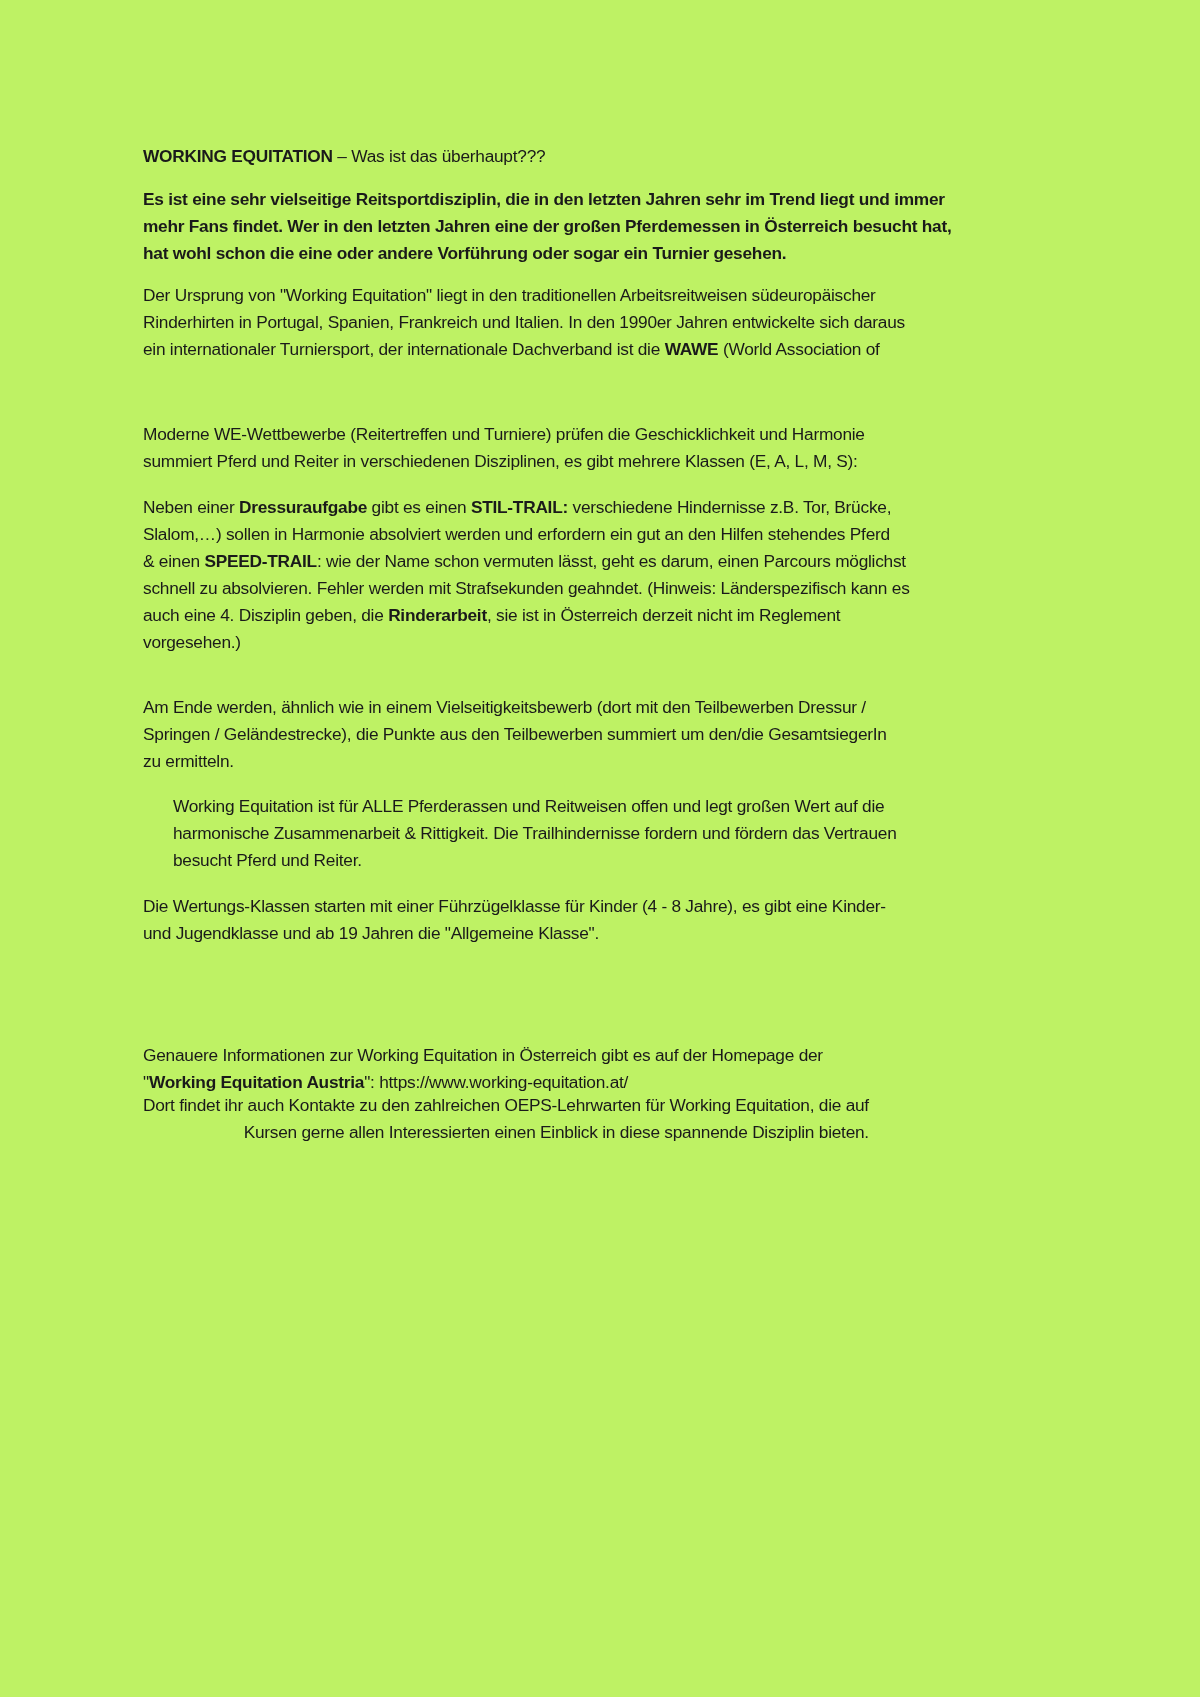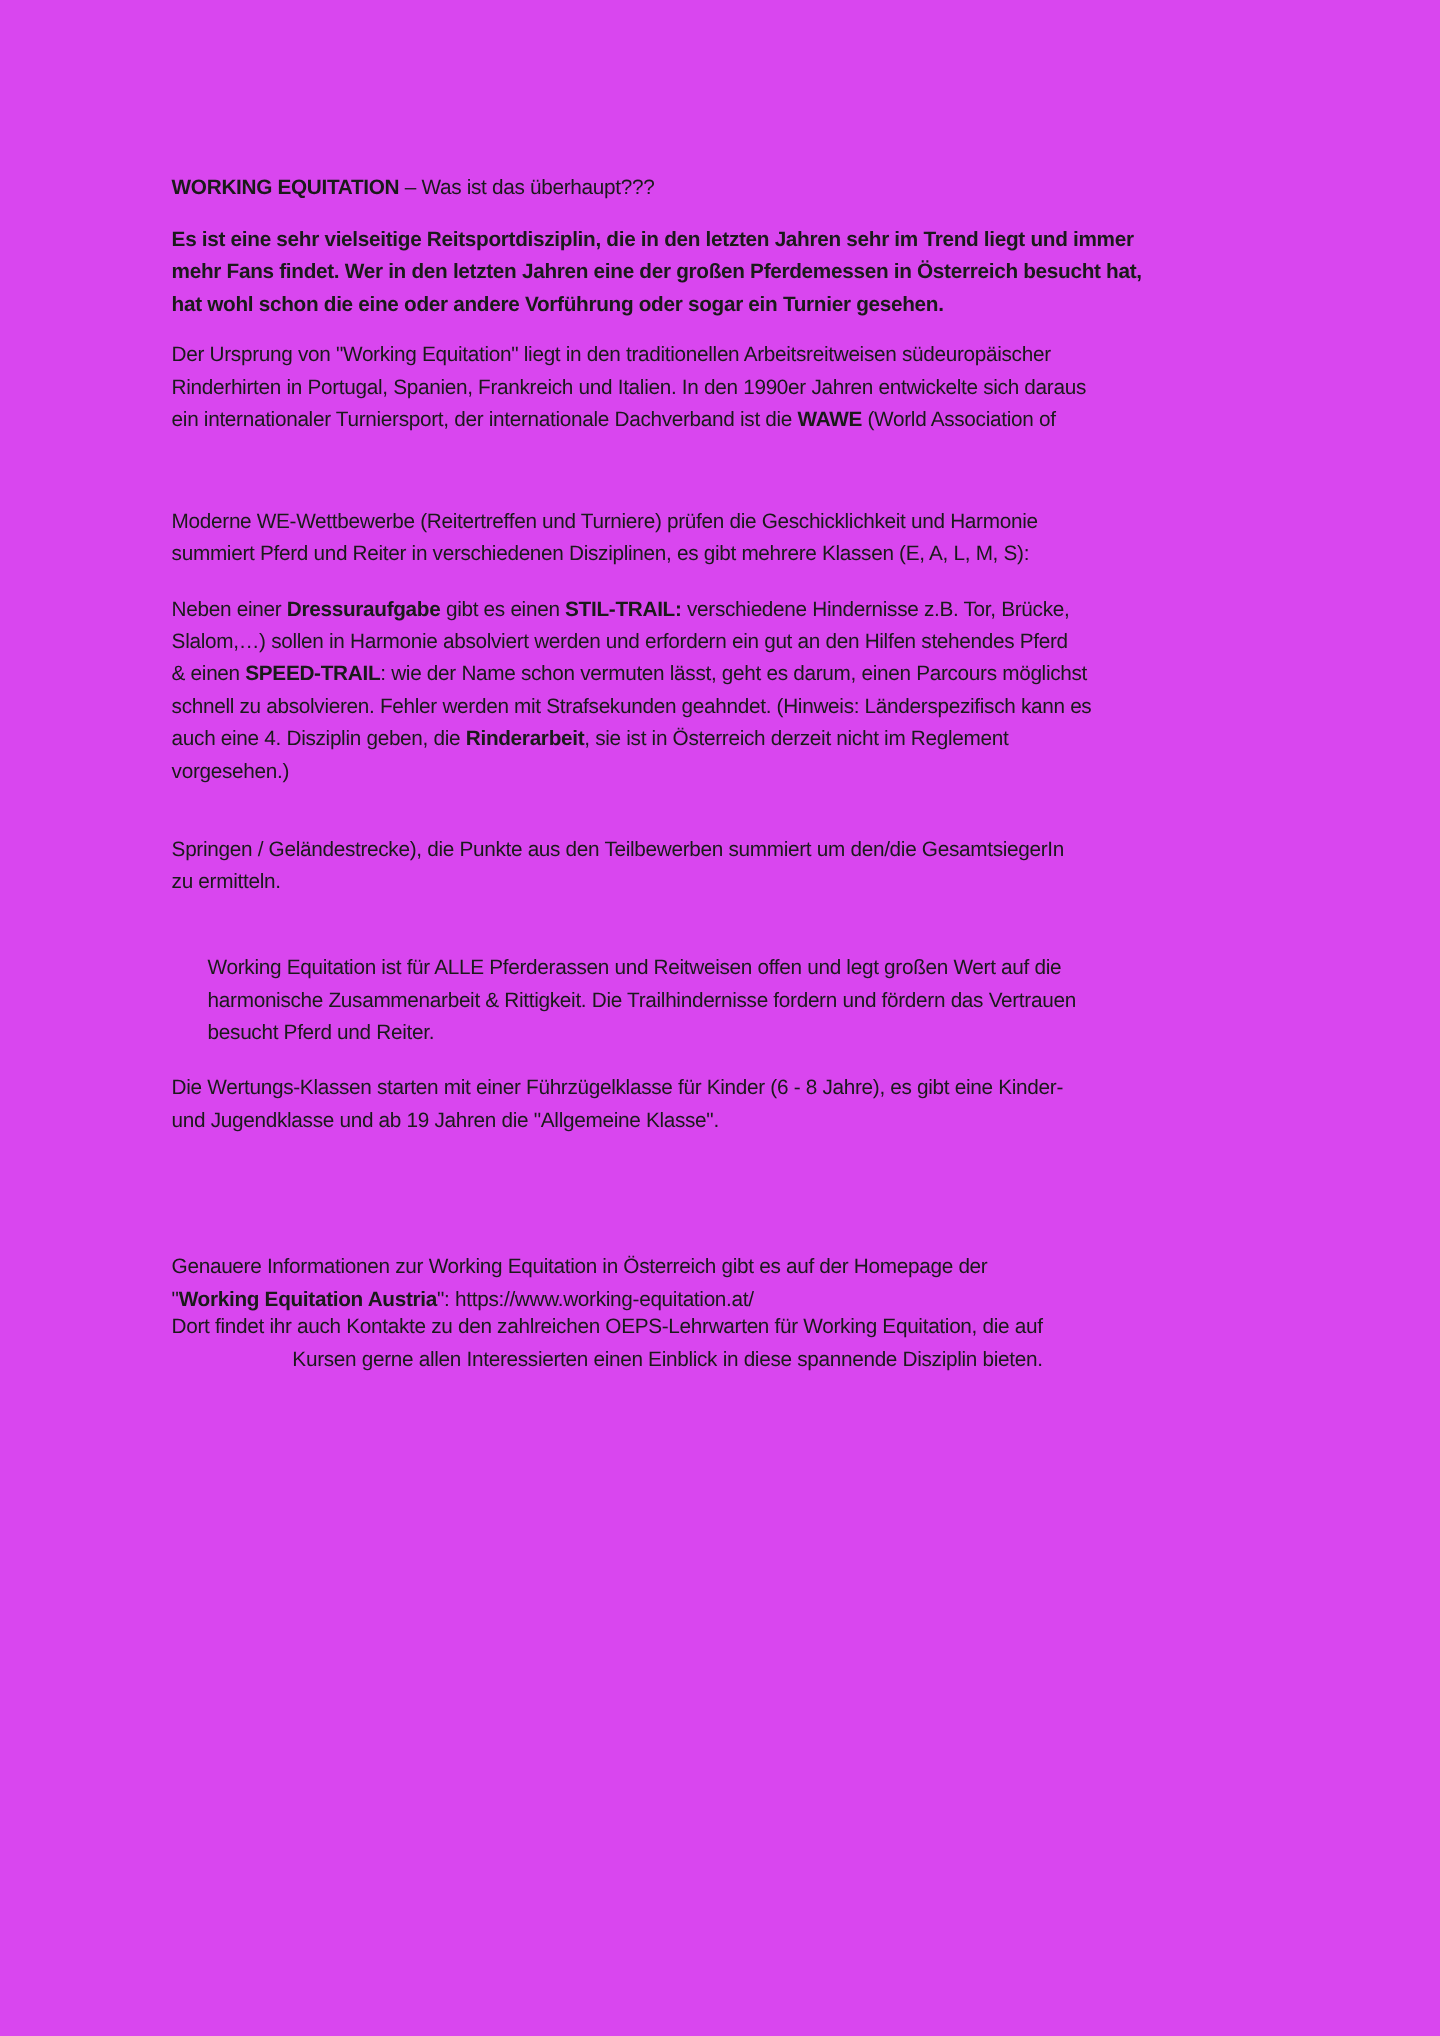--- a/index.html
+++ b/index.html
@@ -14,21 +14,21 @@
       overflow: hidden;
       font-family: "Liberation Sans", "DejaVu Sans", sans-serif;
       color: #1a1a1a;
     }
     .page {
       position: absolute;
       left: 0;
       top: 0;
       width: 1200px;
       height: 1697px;
-      background: #d946ef;
+      background: #bef264;
     }
     .content {
       position: absolute;
       left: 143px;
       top: 143px;
       width: 915px;
     }
     .para {
       margin: 0;
       font-size: 17.3px;
@@ -81,32 +81,33 @@
     <p class="para" id="p-4">
       <span class="line"><span>Neben einer </span><span class="b">Dressuraufgabe</span><span> gibt es einen </span><span class="b">STIL-TRAIL:</span><span> verschiedene Hindernisse z.B. Tor, Brücke,</span></span>
       <span class="line">Slalom,…) sollen in Harmonie absolviert werden und erfordern ein gut an den Hilfen stehendes Pferd</span>
       <span class="line"><span>&amp; einen </span><span class="b">SPEED-TRAIL</span><span>: wie der Name schon vermuten lässt, geht es darum, einen Parcours möglichst</span></span>
       <span class="line">schnell zu absolvieren. Fehler werden mit Strafsekunden geahndet. (Hinweis: Länderspezifisch kann es</span>
       <span class="line"><span>auch eine 4. Disziplin geben, die </span><span class="b">Rinderarbeit</span><span>, sie ist in Österreich derzeit nicht im Reglement</span></span>
       <span class="line">vorgesehen.)</span>
     </p>
 
     <p class="para" id="p-5">
+      <span class="line">Am Ende werden, ähnlich wie in einem Vielseitigkeitsbewerb (dort mit den Teilbewerben Dressur /</span>
       <span class="line">Springen / Geländestrecke), die Punkte aus den Teilbewerben summiert um den/die GesamtsiegerIn</span>
       <span class="line">zu ermitteln.</span>
     </p>
 
     <p class="para" id="p-6">
       <span class="line">Working Equitation ist für ALLE Pferderassen und Reitweisen offen und legt großen Wert auf die</span>
       <span class="line">harmonische Zusammenarbeit &amp; Rittigkeit. Die Trailhindernisse fordern und fördern das Vertrauen</span>
       <span class="line">besucht Pferd und Reiter.</span>
     </p>
 
     <p class="para" id="p-7">
-      <span class="line">Die Wertungs-Klassen starten mit einer Führzügelklasse für Kinder (6 - 8 Jahre), es gibt eine Kinder-</span>
+      <span class="line">Die Wertungs-Klassen starten mit einer Führzügelklasse für Kinder (4 - 8 Jahre), es gibt eine Kinder-</span>
       <span class="line">und Jugendklasse und ab 19 Jahren die "Allgemeine Klasse".</span>
     </p>
 
     <p class="para" id="p-8">
       <span class="line">Genauere Informationen zur Working Equitation in Österreich gibt es auf der Homepage der</span>
       <span class="line"><span>"</span><span class="b">Working Equitation Austria</span><span>": </span><span>https://www.working-equitation.at/</span></span>
     </p>
 
     <p class="para" id="p-9">
       <span class="line">Dort findet ihr auch Kontakte zu den zahlreichen OEPS-Lehrwarten für Working Equitation, die auf</span>

